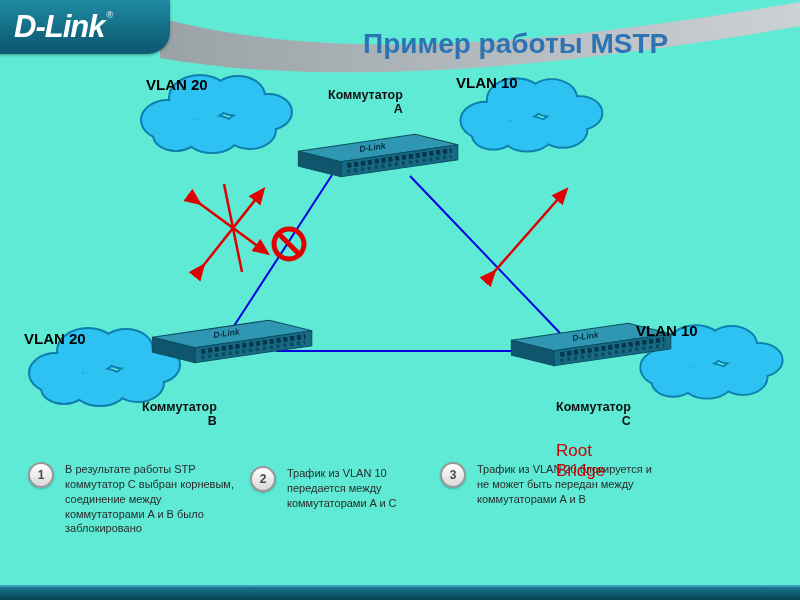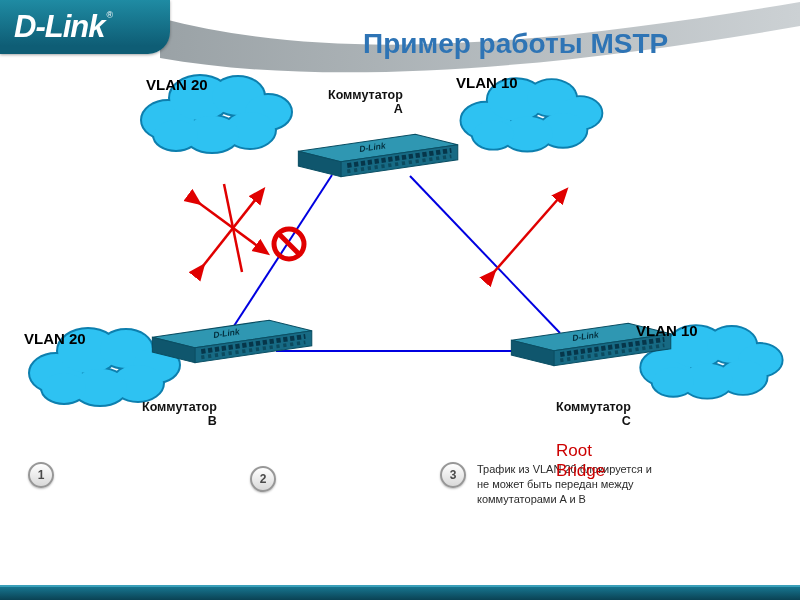--- a/index.html
+++ b/index.html
@@ -1,17 +1,17 @@
 <!DOCTYPE html>
 <html><head>
 <meta charset="utf-8">
 <style>
   html,body{margin:0;padding:0;}
   body{font-family:"Liberation Sans",sans-serif;background:#e8e8e8;}
-  .slide{position:relative;width:800px;height:600px;background:#ffffff;overflow:hidden;}
+  .slide{position:relative;width:800px;height:600px;background:#5eead4;overflow:hidden;}
 
   
   .swoosh{position:absolute;left:0;top:0;z-index:1;}
   .logo-block{
     position:absolute;left:0;top:0;width:170px;height:54px;z-index:3;
     background:linear-gradient(180deg,#1f8ba3 0%,#0e5d75 85%);
     border-bottom-right-radius:22px;
     display:flex;align-items:center;padding-left:14px;box-sizing:border-box;
     box-shadow:0 1px 3px rgba(0,0,0,.35);
   }
@@ -176,23 +176,25 @@
       <circle cx="289" cy="244" r="15"></circle>
       <line x1="279" y1="234" x2="299" y2="254"></line>
     </g>
     <g stroke="#e00000" stroke-width="2.5" fill="none">
       <line x1="494" y1="272" x2="566" y2="190" marker-start="url(#ah)" marker-end="url(#ah)"></line>
     </g>
   </svg>
 
   <div class="note" style="left:28px;top:462px;width:210px;">
     <div class="note-num">1</div>
+    <div class="note-text">В результате работы STP коммутатор C выбран корневым, соединение между коммутаторами A и B было заблокировано</div>
   </div>
   <div class="note" style="left:250px;top:466px;width:190px;">
     <div class="note-num">2</div>
+    <div class="note-text">Трафик из VLAN 10 передается между коммутаторами A и C</div>
   </div>
   <div class="note" style="left:440px;top:462px;width:215px;">
     <div class="note-num">3</div>
     <div class="note-text">Трафик из VLAN 20 блокируется и не может быть передан между коммутаторами A и B</div>
   </div>
 
   <div class="bottom-bar"></div>
 
 </div>
 

